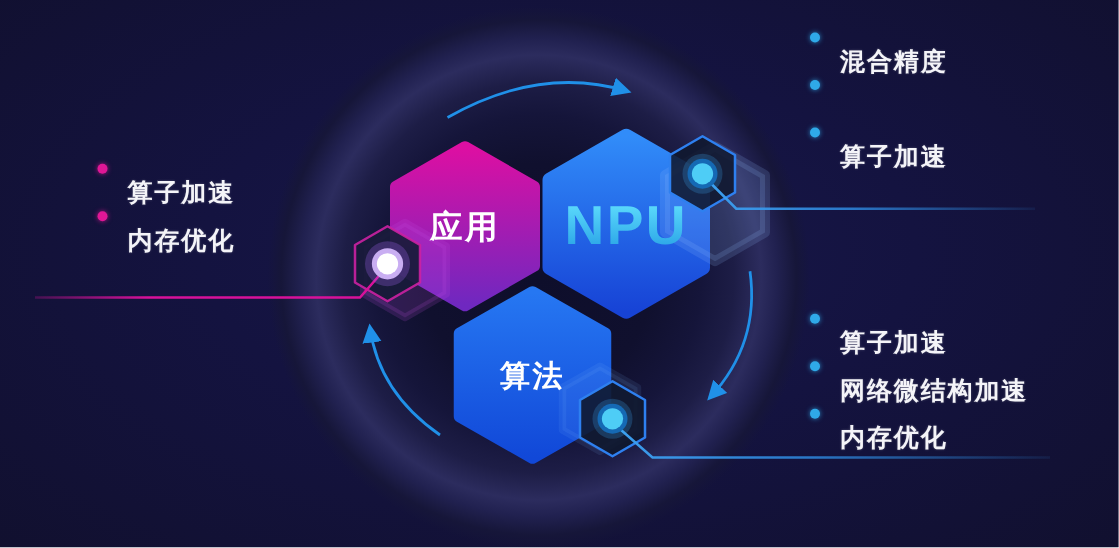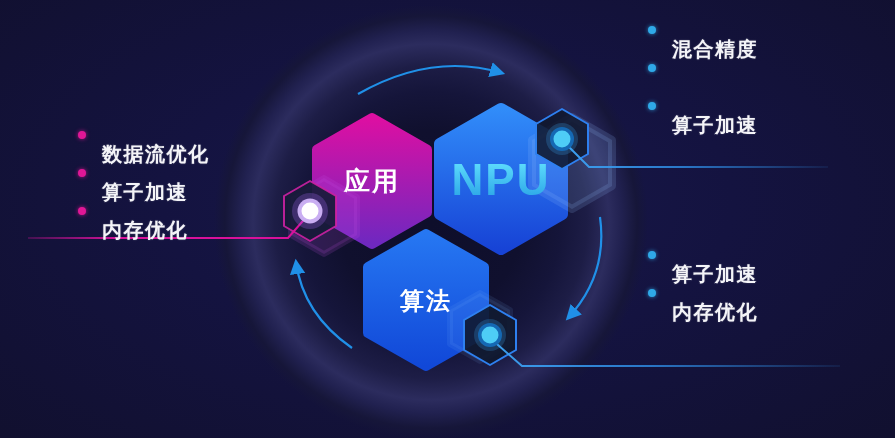--- a/index.html
+++ b/index.html
@@ -121,24 +121,20 @@
     <g>
       <circle cx="490" cy="335" r="16" fill="rgba(64,176,255,0.22)"></circle>
       <circle cx="490" cy="335" r="12" fill="#1569b4"></circle>
       <circle cx="490" cy="335" r="8.5" fill="#4ecdf6"></circle>
     </g>
   </svg>
 
   <div class="list list-left">
     <div class="li">
       <span class="bullet magenta"></span>
-      <span class="txt">数据流优化</span>
-    </div>
-    <div class="li">
-      <span class="bullet magenta"></span>
       <span class="txt">算子加速</span>
     </div>
     <div class="li">
       <span class="bullet magenta"></span>
       <span class="txt">内存优化</span>
     </div>
   </div>
 
   <div class="list list-right-top">
     <div class="li">
@@ -154,17 +150,21 @@
     </div>
   </div>
 
   <div class="list list-right-bottom">
     <div class="li">
       <span class="bullet cyan"></span>
       <span class="txt">算子加速</span>
     </div>
     <div class="li">
       <span class="bullet cyan"></span>
+      <span class="txt">网络微结构加速</span>
+    </div>
+    <div class="li">
+      <span class="bullet cyan"></span>
       <span class="txt">内存优化</span>
     </div>
   </div>
 
 </div>
 
 </body></html>

